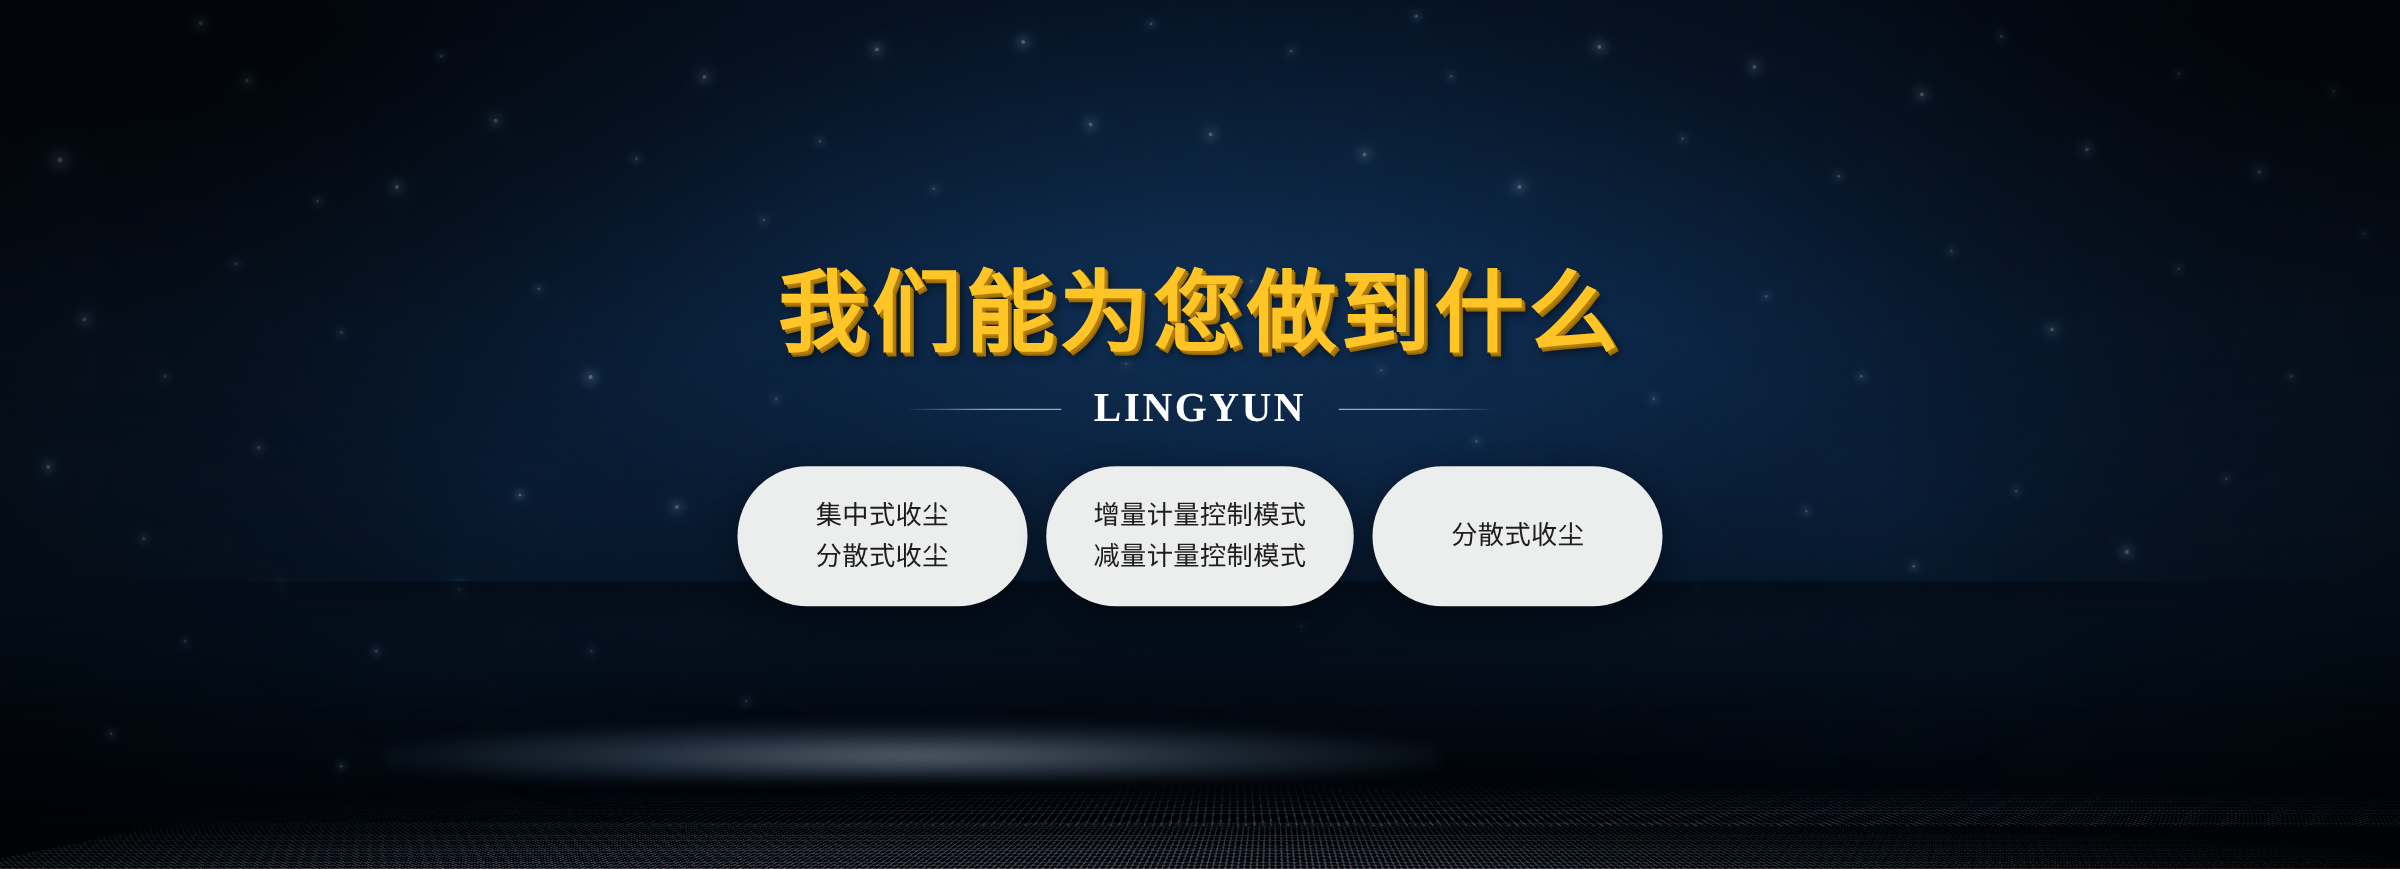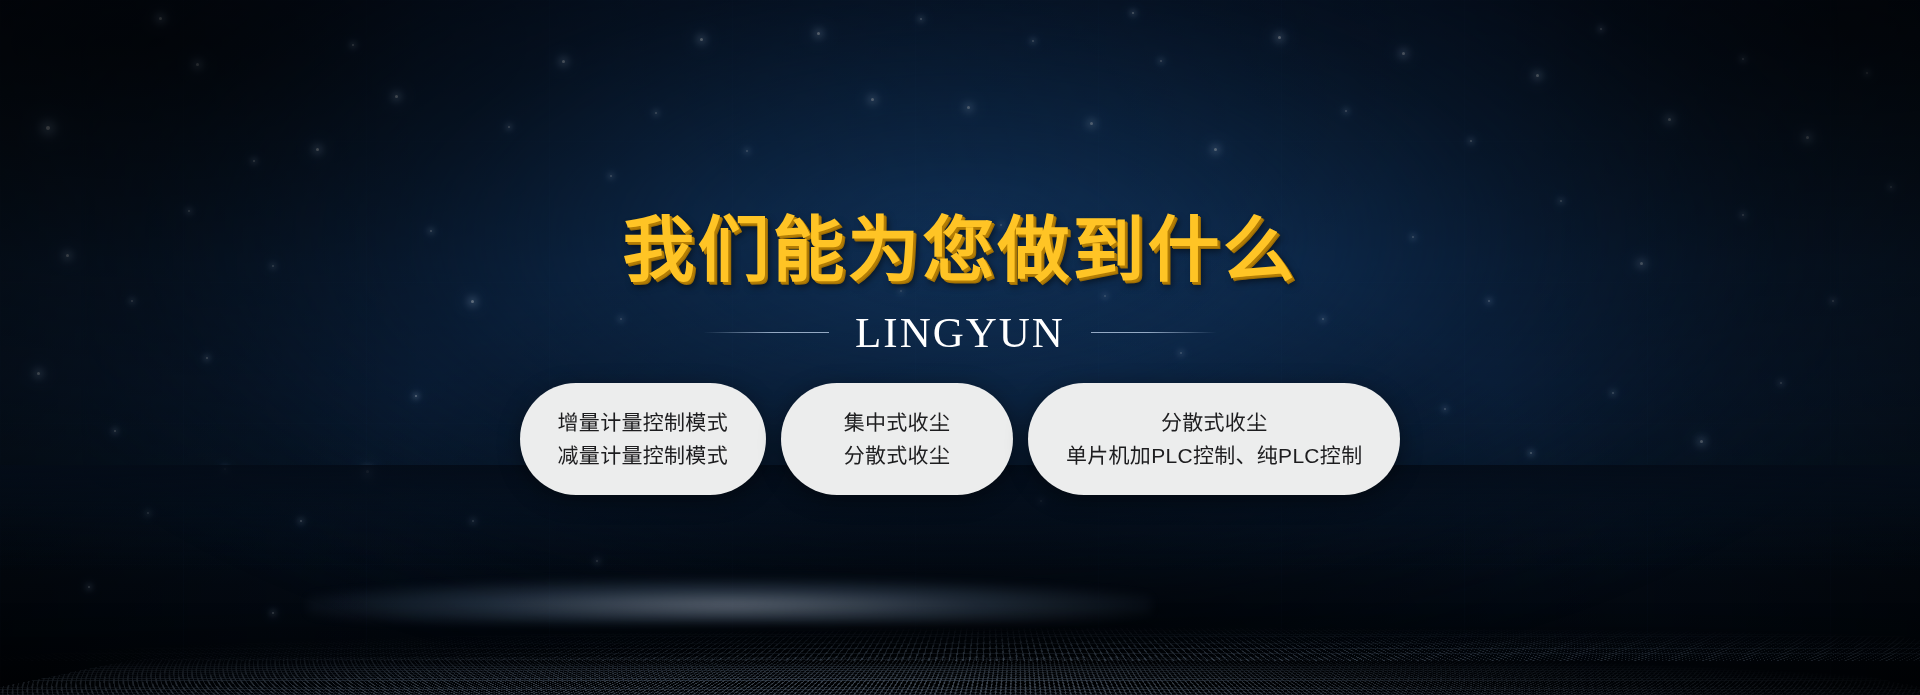--- a/index.html
+++ b/index.html
@@ -199,25 +199,26 @@
   .brand-rule {
     width: 126px;
     height: 1px;
     background: linear-gradient(90deg, rgba(200,220,245,0) 0%, rgba(200,220,245,0.72) 55%, rgba(200,220,245,0.72) 100%);
   }
   .brand-rule.right {
     background: linear-gradient(270deg, rgba(200,220,245,0) 0%, rgba(200,220,245,0.72) 55%, rgba(200,220,245,0.72) 100%);
   }
   .brand-name {
     font-family: "Liberation Serif", "DejaVu Serif", serif;
-    font-size: 43px;
+    font-size: 33px;
     letter-spacing: 2px;
     color: #ffffff;
     line-height: 1;
     white-space: nowrap;
+    font-weight: bold;
   }
 
   .tagline {
     margin-top: 24px;
     font-size: 21px;
     letter-spacing: 0.5px;
     color: #f2f6fb;
     white-space: nowrap;
     text-shadow: 0 1px 3px rgba(0,0,0,0.5);
   }
@@ -351,29 +352,28 @@
     <div class="brand-row">
       <span class="brand-rule"></span>
       <span class="brand-name">LINGYUN</span>
       <span class="brand-rule right"></span>
     </div>
 
 
     <div class="pill-row">
 
       <div class="pill">
+        <span class="pill-line">集中式收尘</span>
+        <span class="pill-line">分散式收尘</span>
+      </div>
+
+      <div class="pill">
         <span class="pill-line">增量计量控制模式</span>
         <span class="pill-line">减量计量控制模式</span>
       </div>
 
       <div class="pill">
-        <span class="pill-line">集中式收尘</span>
         <span class="pill-line">分散式收尘</span>
-      </div>
-
-      <div class="pill">
-        <span class="pill-line">分散式收尘</span>
-        <span class="pill-line">单片机加PLC控制、纯PLC控制</span>
       </div>
 
     </div>
   </div>
 </div>
 
 </body></html>

